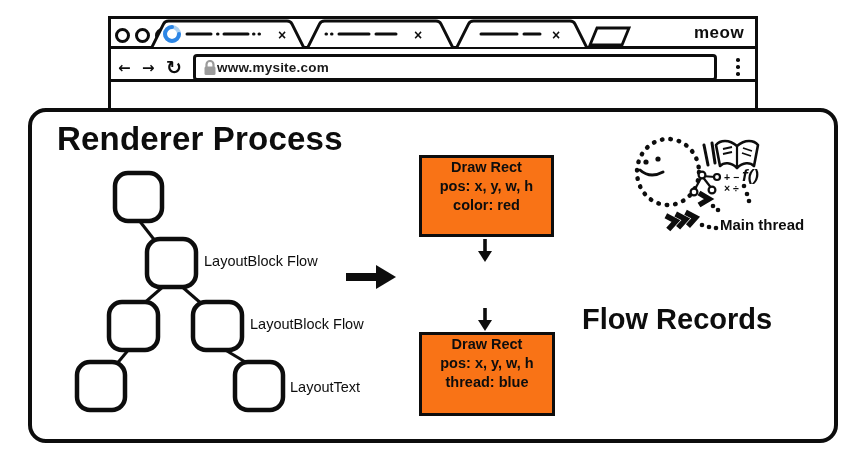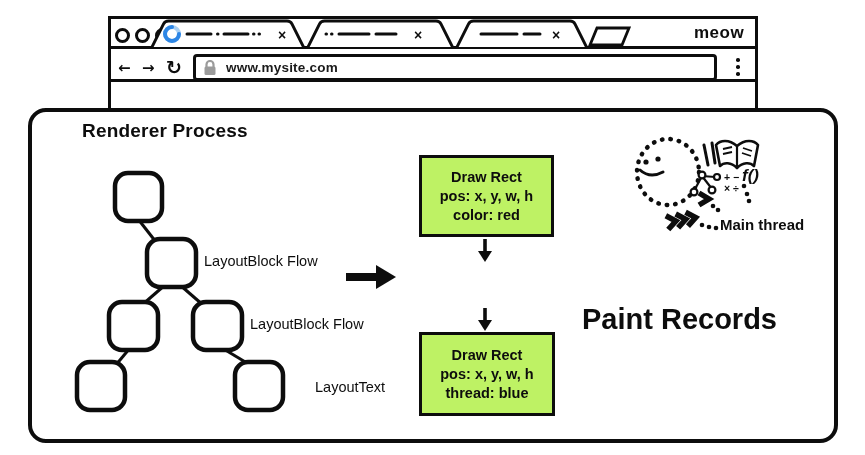--- a/index.html
+++ b/index.html
@@ -10,31 +10,31 @@
   
   .window-frame{left:108px;top:16px;width:644px;height:92px;border:3px solid #0d0d0d;background:#fff;}
   .bar-line{background:#0d0d0d;height:3px;}
   .lights{left:115px;top:28px;display:flex;gap:5px;}
   .light{width:9px;height:9px;border:3.2px solid #0d0d0d;border-radius:50%;background:#fff;}
   .brand{left:694px;top:23px;font-size:17px;font-weight:bold;letter-spacing:.5px;}
   .navglyph{font-family:"DejaVu Sans",sans-serif;font-weight:bold;font-size:15px;line-height:1;}
   .back{left:118px;top:61px;} .fwd{left:142px;top:61px;}
   .reload{left:166px;top:58px;font-size:19px;}
   .addrbar{left:193px;top:54px;width:511px;height:21px;border:3px solid #0d0d0d;border-radius:4px;
-           background:#fff;display:flex;align-items:center;padding-left:7px;gap:9px;}
+           background:#fff;display:flex;align-items:center;padding-left:7px;gap:0;}
   .url{font-size:13.5px;font-weight:bold;color:#1a1a1a;letter-spacing:.2px;}
   .kebab{left:736px;top:58px;display:flex;flex-direction:column;gap:3.5px;}
   .kebab i{width:3.5px;height:3.5px;border-radius:50%;background:#0d0d0d;}
 
   
   .renderer{left:28px;top:108px;width:802px;height:327px;border:4px solid #0d0d0d;border-radius:18px;background:#fff;}
-  .rtitle{left:57px;top:120px;font-size:19px;font-weight:800;letter-spacing:.2px;margin-left:25px;}
+  .rtitle{left:57px;top:120px;font-size:33px;font-weight:800;letter-spacing:.2px;}
   .treelabel{font-size:14.5px;font-weight:normal;white-space:nowrap;}
-  .paintbox{border:3.5px solid #0d0d0d;background:#bef264;display:flex;flex-direction:column;
-            justify-content:center;align-items:center;text-align:center;}
+  .paintbox{border:3.5px solid #0d0d0d;background:#f97316;display:flex;flex-direction:column;
+            align-items:center;text-align:center;}
   .paintbox div{font-size:14.5px;font-weight:bold;line-height:19px;}
   .pheading{left:582px;top:303px;font-size:29px;font-weight:800;}
   .mthread{left:720px;top:216px;font-size:15px;font-weight:bold;}
   svg text{font-family:"Liberation Sans","DejaVu Sans",sans-serif;}
 </style>
 </head>
 <body>
 
 <div class="stage">
 
@@ -117,21 +117,21 @@
       <rect x="45" y="13" width="47" height="48" rx="13"></rect>
       <rect x="77" y="79" width="49" height="48" rx="13"></rect>
       <rect x="39" y="142" width="49" height="48" rx="13"></rect>
       <rect x="123" y="142" width="49" height="48" rx="13"></rect>
       <rect x="7" y="202" width="48" height="48" rx="13"></rect>
       <rect x="165" y="202" width="48" height="48" rx="13"></rect>
     </g>
   </svg>
   <div class="abs treelabel" style="left:204px;top:253px;">LayoutBlock Flow</div>
   <div class="abs treelabel" style="left:250px;top:316px;">LayoutBlock Flow</div>
-  <div class="abs treelabel" style="left:290px;top:379px;margin-left:25px;">LayoutText</div>
+  <div class="abs treelabel" style="left:290px;top:379px;">LayoutText</div>
 
   <svg class="abs" style="left:344px;top:258px;" width="54" height="38" viewBox="0 0 54 38">
     <line x1="2" y1="19" x2="33" y2="19" stroke="#0d0d0d" stroke-width="8"></line>
     <polygon points="32,7 52,19 32,31" fill="#0d0d0d"></polygon>
   </svg>
 
   <div class="abs paintbox" style="left:419px;top:155px;width:129px;height:76px;">
     <div>Draw Rect</div>
     <div>pos: x, y, w, h</div>
     <div>color: red</div>
@@ -143,21 +143,21 @@
   <svg class="abs" style="left:476px;top:308px;" width="18" height="24" viewBox="0 0 18 24">
     <line x1="9" y1="0" x2="9" y2="13" stroke="#0d0d0d" stroke-width="3.6"></line>
     <polygon points="2,12 16,12 9,23" fill="#0d0d0d"></polygon>
   </svg>
   <div class="abs paintbox" style="left:419px;top:332px;width:130px;height:78px;">
     <div>Draw Rect</div>
     <div>pos: x, y, w, h</div>
     <div>thread: blue</div>
   </div>
 
-  <div class="abs pheading">Paint Records</div>
+  <div class="abs pheading">Flow Records</div>
 
   <svg class="abs" style="left:620px;top:136px;" width="220" height="104" viewBox="0 0 220 104">
     <ellipse cx="48" cy="36" rx="31" ry="33" fill="none" stroke="#0d0d0d" stroke-width="4.5" stroke-dasharray="0.5 8" stroke-linecap="round"></ellipse>
     <g>
       <circle cx="26" cy="26" r="2.6" fill="#0d0d0d"></circle>
       <circle cx="38" cy="23" r="2.6" fill="#0d0d0d"></circle>
       <path d="M20,34 Q30,43 43,36" fill="none" stroke="#0d0d0d" stroke-width="3" stroke-linecap="round"></path>
     </g>
     <g stroke="#0d0d0d" stroke-width="3" stroke-linecap="round">
       <line x1="84" y1="9" x2="88" y2="29"></line>

